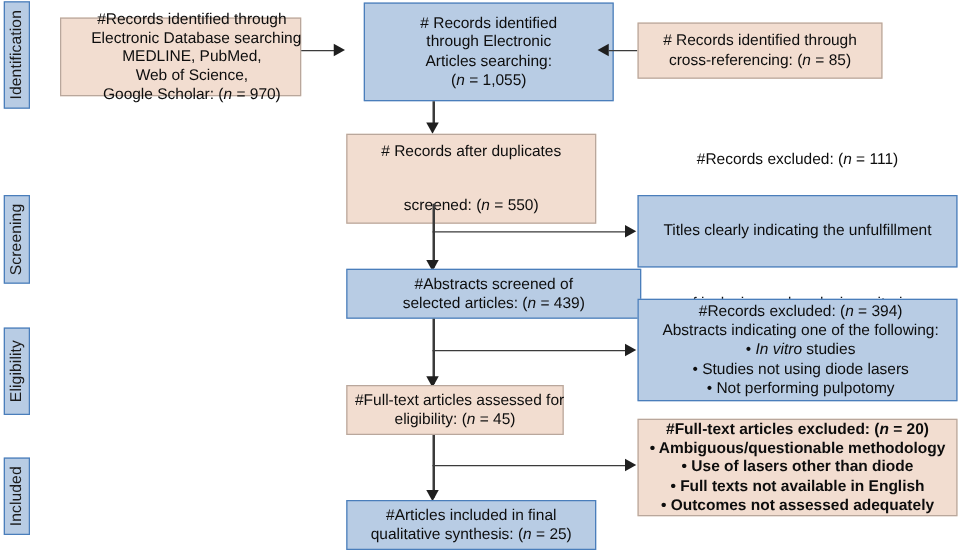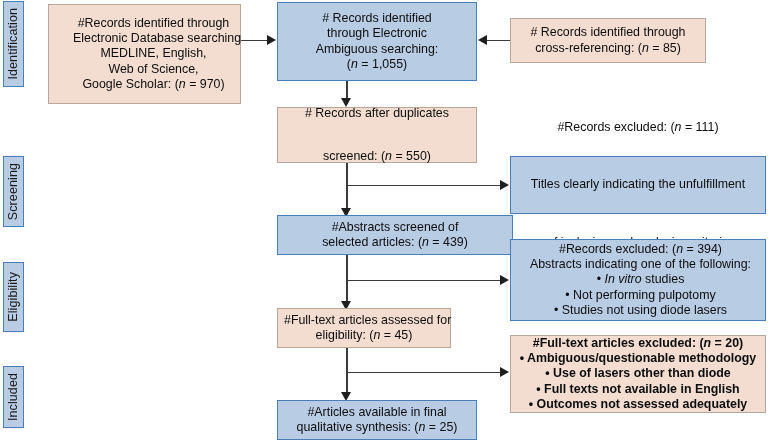--- a/index.html
+++ b/index.html
@@ -106,50 +106,50 @@
   </div>
 
   <div class="stage" style="left:3px; top:262px; width:21px; height:70px;">
     <span>Eligibility</span>
   </div>
 
   <div class="stage" style="left:3px; top:366px; width:21px; height:62px;">
     <span>Included</span>
   </div>
 
-  <div class="box pink center" style="left:48px; top:4px; width:193px; height:100px;padding-left:24px;">
+  <div class="box pink center" style="left:48px; top:14px; width:193px; height:63px;padding-left:24px;">
     <span class="ln">#Records identified through</span>
     <span class="ln">Electronic Database searching</span>
-    <span class="ln">MEDLINE, English,</span>
+    <span class="ln">MEDLINE, PubMed,</span>
     <span class="ln">Web of Science,</span>
     <span class="ln">Google Scholar: (<span class="it">n</span> = 970)</span>
   </div>
 
   <div class="hline" style="left:241px; top:40px; width:27px;"></div>
   <div class="arrow-right" style="left:267px; top:35px;"></div>
 
-  <div class="box blue center" style="left:277px; top:2px; width:200px; height:79px;">
+  <div class="box blue center" style="left:291px; top:2px; width:200px; height:79px;">
     <span class="ln"># Records identified</span>
     <span class="ln">through Electronic</span>
-    <span class="ln">Ambiguous searching:</span>
+    <span class="ln">Articles searching:</span>
     <span class="ln">(<span class="it">n</span> = 1,055)</span>
   </div>
 
   <div class="hline" style="left:487px; top:40px; width:23px;"></div>
   <div class="arrow-left" style="left:478px; top:35px;"></div>
 
   <div class="box pink left" style="left:510px; top:18px; width:196px; height:45px;">
     <span class="ln"># Records identified through</span>
     <span class="ln">cross-referencing: (<span class="it">n</span> = 85)</span>
   </div>
 
   <div class="vline" style="left:346px; top:81px; width:1.6px; height:19px;"></div>
   <div class="arrow-down" style="left:341px; top:98px;"></div>
 
-  <div class="box pink center" style="left:277px; top:107px; width:200px; height:56px;gap:28px;">
+  <div class="box pink center" style="left:277px; top:107px; width:200px; height:72px;gap:28px;">
     <span class="ln"># Records after duplicates</span>
     <span class="ln">screened: (<span class="it">n</span> = 550)</span>
   </div>
 
   <div class="vline" style="left:346px; top:163px; width:1.6px; height:51px;"></div>
   <div class="arrow-down" style="left:341px; top:208px;"></div>
   <div class="hline" style="left:346px; top:185px; width:156px;"></div>
   <div class="arrow-right" style="left:500px; top:180px;"></div>
 
   <div class="box blue left" style="left:510px; top:156px; width:256px; height:58px;gap:42px;">
@@ -165,22 +165,22 @@
 
   <div class="vline" style="left:346px; top:255px; width:1.6px; height:52px;"></div>
   <div class="arrow-down" style="left:341px; top:301px;"></div>
   <div class="hline" style="left:346px; top:280px; width:156px;"></div>
   <div class="arrow-right" style="left:500px; top:275px;"></div>
 
   <div class="box blue left" style="left:510px; top:239px; width:256px; height:82px;padding-left:13px;">
     <span class="ln">#Records excluded: (<span class="it">n</span> = 394)</span>
     <span class="ln">Abstracts indicating one of the following:</span>
     <span class="ln">• <span class="it">In vitro</span> studies</span>
+    <span class="ln">• Studies not using diode lasers</span>
     <span class="ln">• Not performing pulpotomy</span>
-    <span class="ln">• Studies not using diode lasers</span>
   </div>
 
   <div class="box pink center" style="left:277px; top:308px; width:174px; height:40px;">
     <span class="ln">#Full-text articles assessed for</span>
     <span class="ln">eligibility: (<span class="it">n</span> = 45)</span>
   </div>
 
   <div class="vline" style="left:346px; top:348px; width:1.6px; height:50px;"></div>
   <div class="arrow-down" style="left:341px; top:392px;"></div>
   <div class="hline" style="left:346px; top:372px; width:156px;"></div>
@@ -188,17 +188,17 @@
 
   <div class="box pink left" style="left:510px; top:335px; width:256px; height:78px;font-weight:bold;">
     <span class="ln">#Full-text articles excluded: (<span class="it">n</span> = 20)</span>
     <span class="ln">• Ambiguous/questionable methodology</span>
     <span class="ln">• Use of lasers other than diode</span>
     <span class="ln">• Full texts not available in English</span>
     <span class="ln">• Outcomes not assessed adequately</span>
   </div>
 
   <div class="box blue center" style="left:277px; top:400px; width:200px; height:40px;">
-    <span class="ln">#Articles available in final</span>
+    <span class="ln">#Articles included in final</span>
     <span class="ln">qualitative synthesis: (<span class="it">n</span> = 25)</span>
   </div>
 
 </div>
 
 </body></html>

